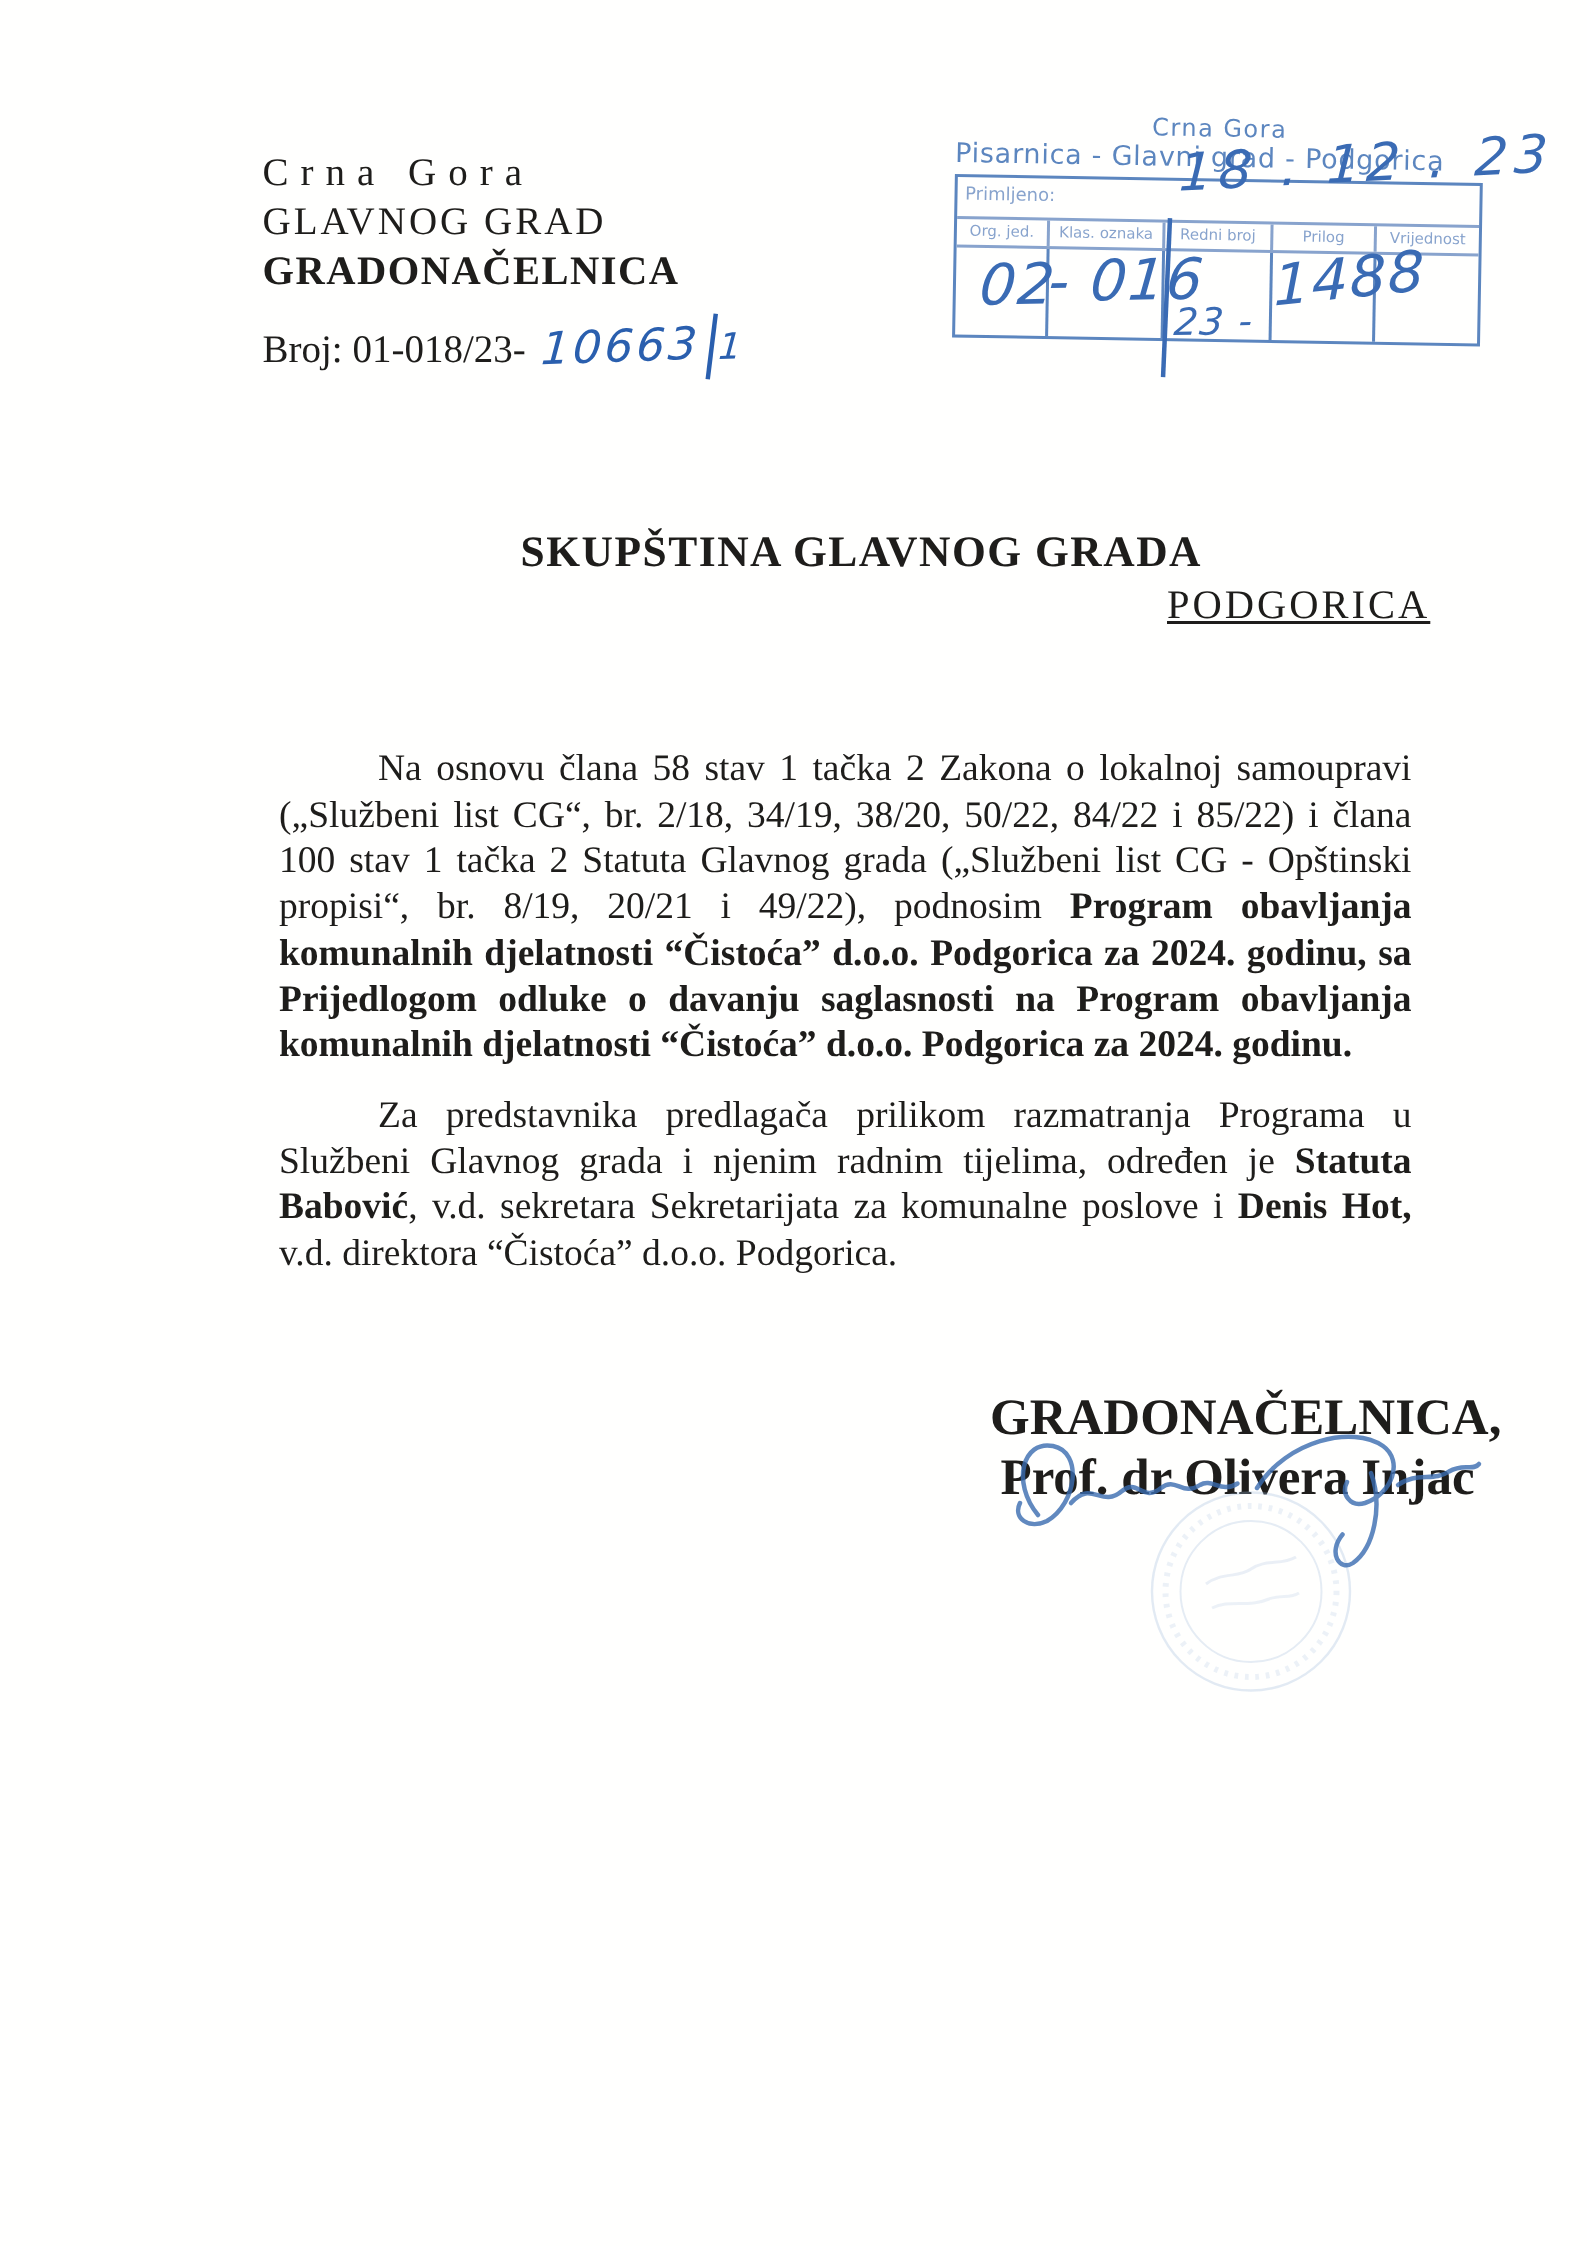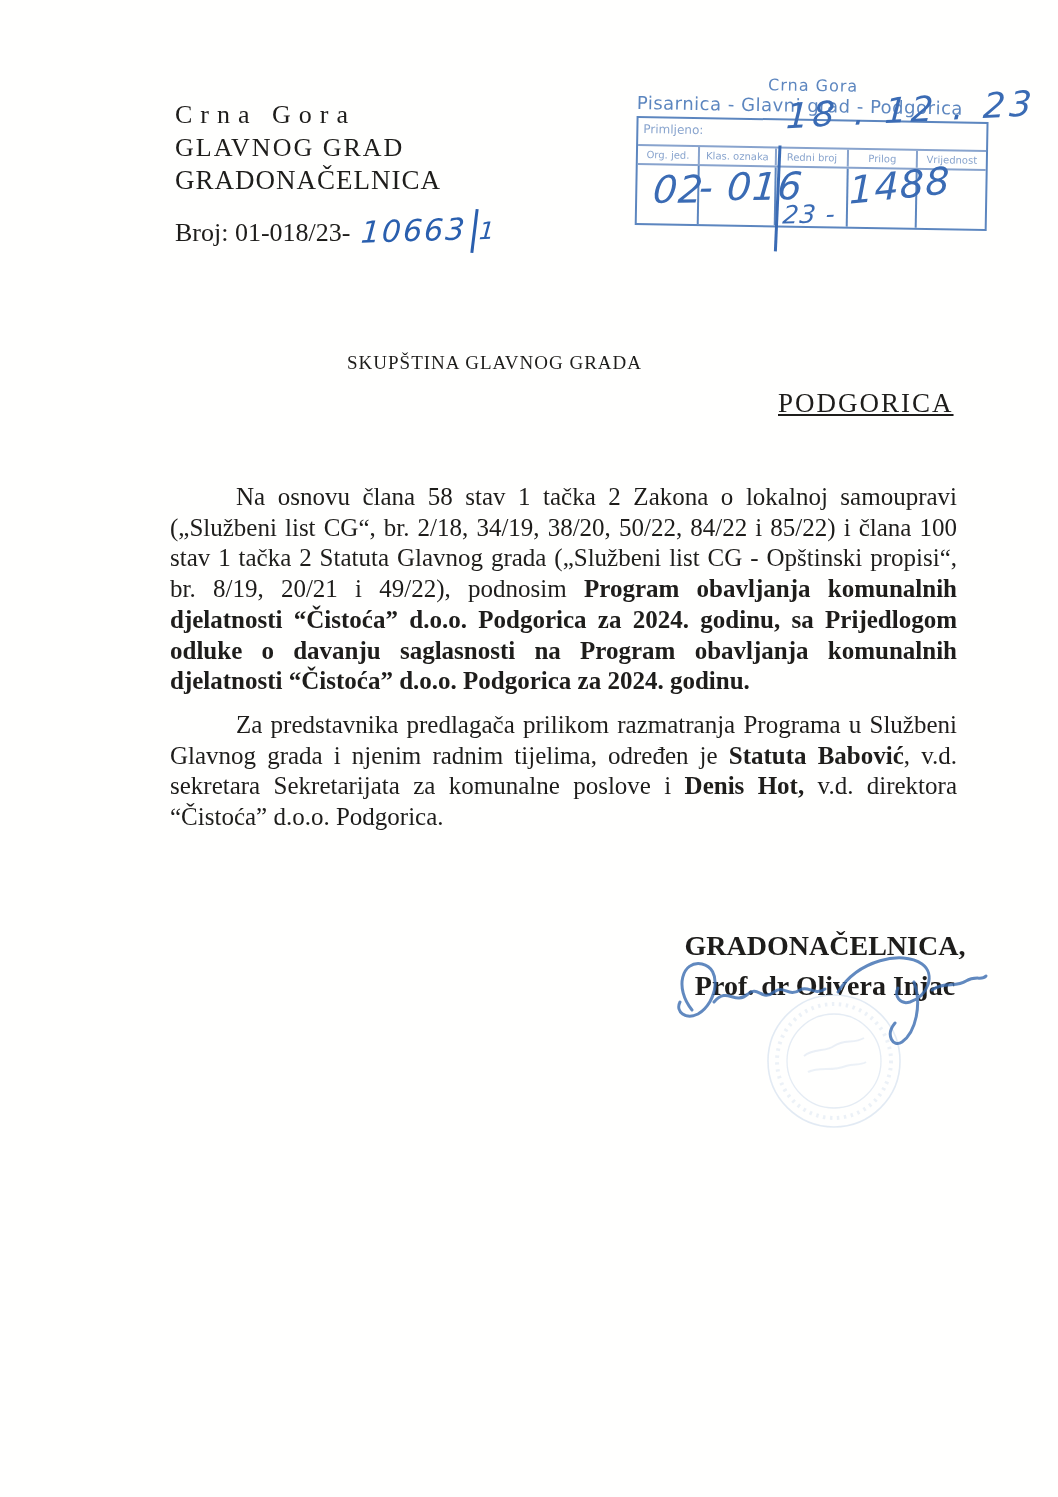--- a/index.html
+++ b/index.html
@@ -6,21 +6,21 @@
   html,body{margin:0;padding:0;background:#ffffff;}
   .page{
     position:relative;width:1058px;height:1497px;background:#fffffe;
     font-family:"Liberation Serif","DejaVu Serif",serif;color:var(--ink,#1e1d1b);
     overflow:hidden;
   }
   
   .letterhead{position:absolute;left:175px;top:99px;font-size:26px;line-height:32.5px;white-space:nowrap;}
   .lh-country{letter-spacing:8px;}
   .lh-org{letter-spacing:2px;}
-  .lh-office{font-weight:normal;font-size:27px;letter-spacing:1px;}
+  .lh-office{font-weight:bold;font-size:27px;letter-spacing:1px;}
   .lh-ref{display:flex;align-items:baseline;}
   .handwriting{
     font-family:"DejaVu Sans",sans-serif;color:var(--handwriting-blue,#2a5fae);
     font-style:italic;transform:skewX(-6deg) rotate(-2deg);display:inline-block;
   }
   .lh-ref-hand{font-size:30px;margin-left:10px;letter-spacing:2px;}
   .lh-ref-bar{display:inline-block;width:3px;height:44px;background:var(--handwriting-blue,#2a5fae);
     transform:rotate(7deg);margin:0 3px 0 7px;position:relative;top:12px;}
   .lh-ref-suffix{font-size:24px;position:relative;top:-2px;}
 
@@ -42,32 +42,32 @@
   .rs-hand{position:absolute;font-size:38px;letter-spacing:1px;}
   .rs-date{left:150px;top:12px;font-size:35px;transform:skewX(-6deg) rotate(-4deg);letter-spacing:4px;white-space:nowrap;}
   .rs-e1{left:18px;top:94px;}
   .rs-e2{left:64px;top:90px;}
   .rs-e3{left:148px;top:124px;font-size:25px;}
   .rs-e4{left:214px;top:86px;transform:skewX(-6deg) rotate(-7deg);}
   .rs-stroke{position:absolute;left:141px;top:70px;width:3px;height:106px;
     background:var(--handwriting-blue,#2a5fae);transform:rotate(1.5deg);}
 
   
-  .title1{position:absolute;left:347px;top:352px;font-size:19px;font-weight:normal;letter-spacing:1px;white-space:nowrap;}
+  .title1{position:absolute;left:347px;top:352px;font-size:29px;font-weight:bold;letter-spacing:1px;white-space:nowrap;}
   .title2{position:absolute;left:778px;top:388px;font-size:27px;letter-spacing:2px;text-decoration:underline;white-space:nowrap;}
 
   
   .body-text{position:absolute;left:170px;top:482px;width:787px;font-size:25px;line-height:30.7px;text-align:justify;}
-  .body-text p{margin:0;text-indent:66px;}
+  .body-text p{margin:16px;text-indent:66px;}
   .body-text p + p{margin-top:13px;}
   .b{font-weight:bold;}
 
   
   .sign-block{position:absolute;left:660px;top:926px;width:330px;text-align:center;
-    font-weight:bold;font-size:28px;line-height:40px;white-space:nowrap;}
+    font-weight:bold;font-size:34px;line-height:40px;white-space:nowrap;}
   .signature-svg{position:absolute;left:662px;top:938px;z-index:3;}
   .round-stamp{position:absolute;left:752px;top:986px;opacity:.55;}
 </style>
 </head>
 <body>
 
 <div class="page">
 
   <div class="letterhead">
     <div class="lh-country">Crna Gora</div>

